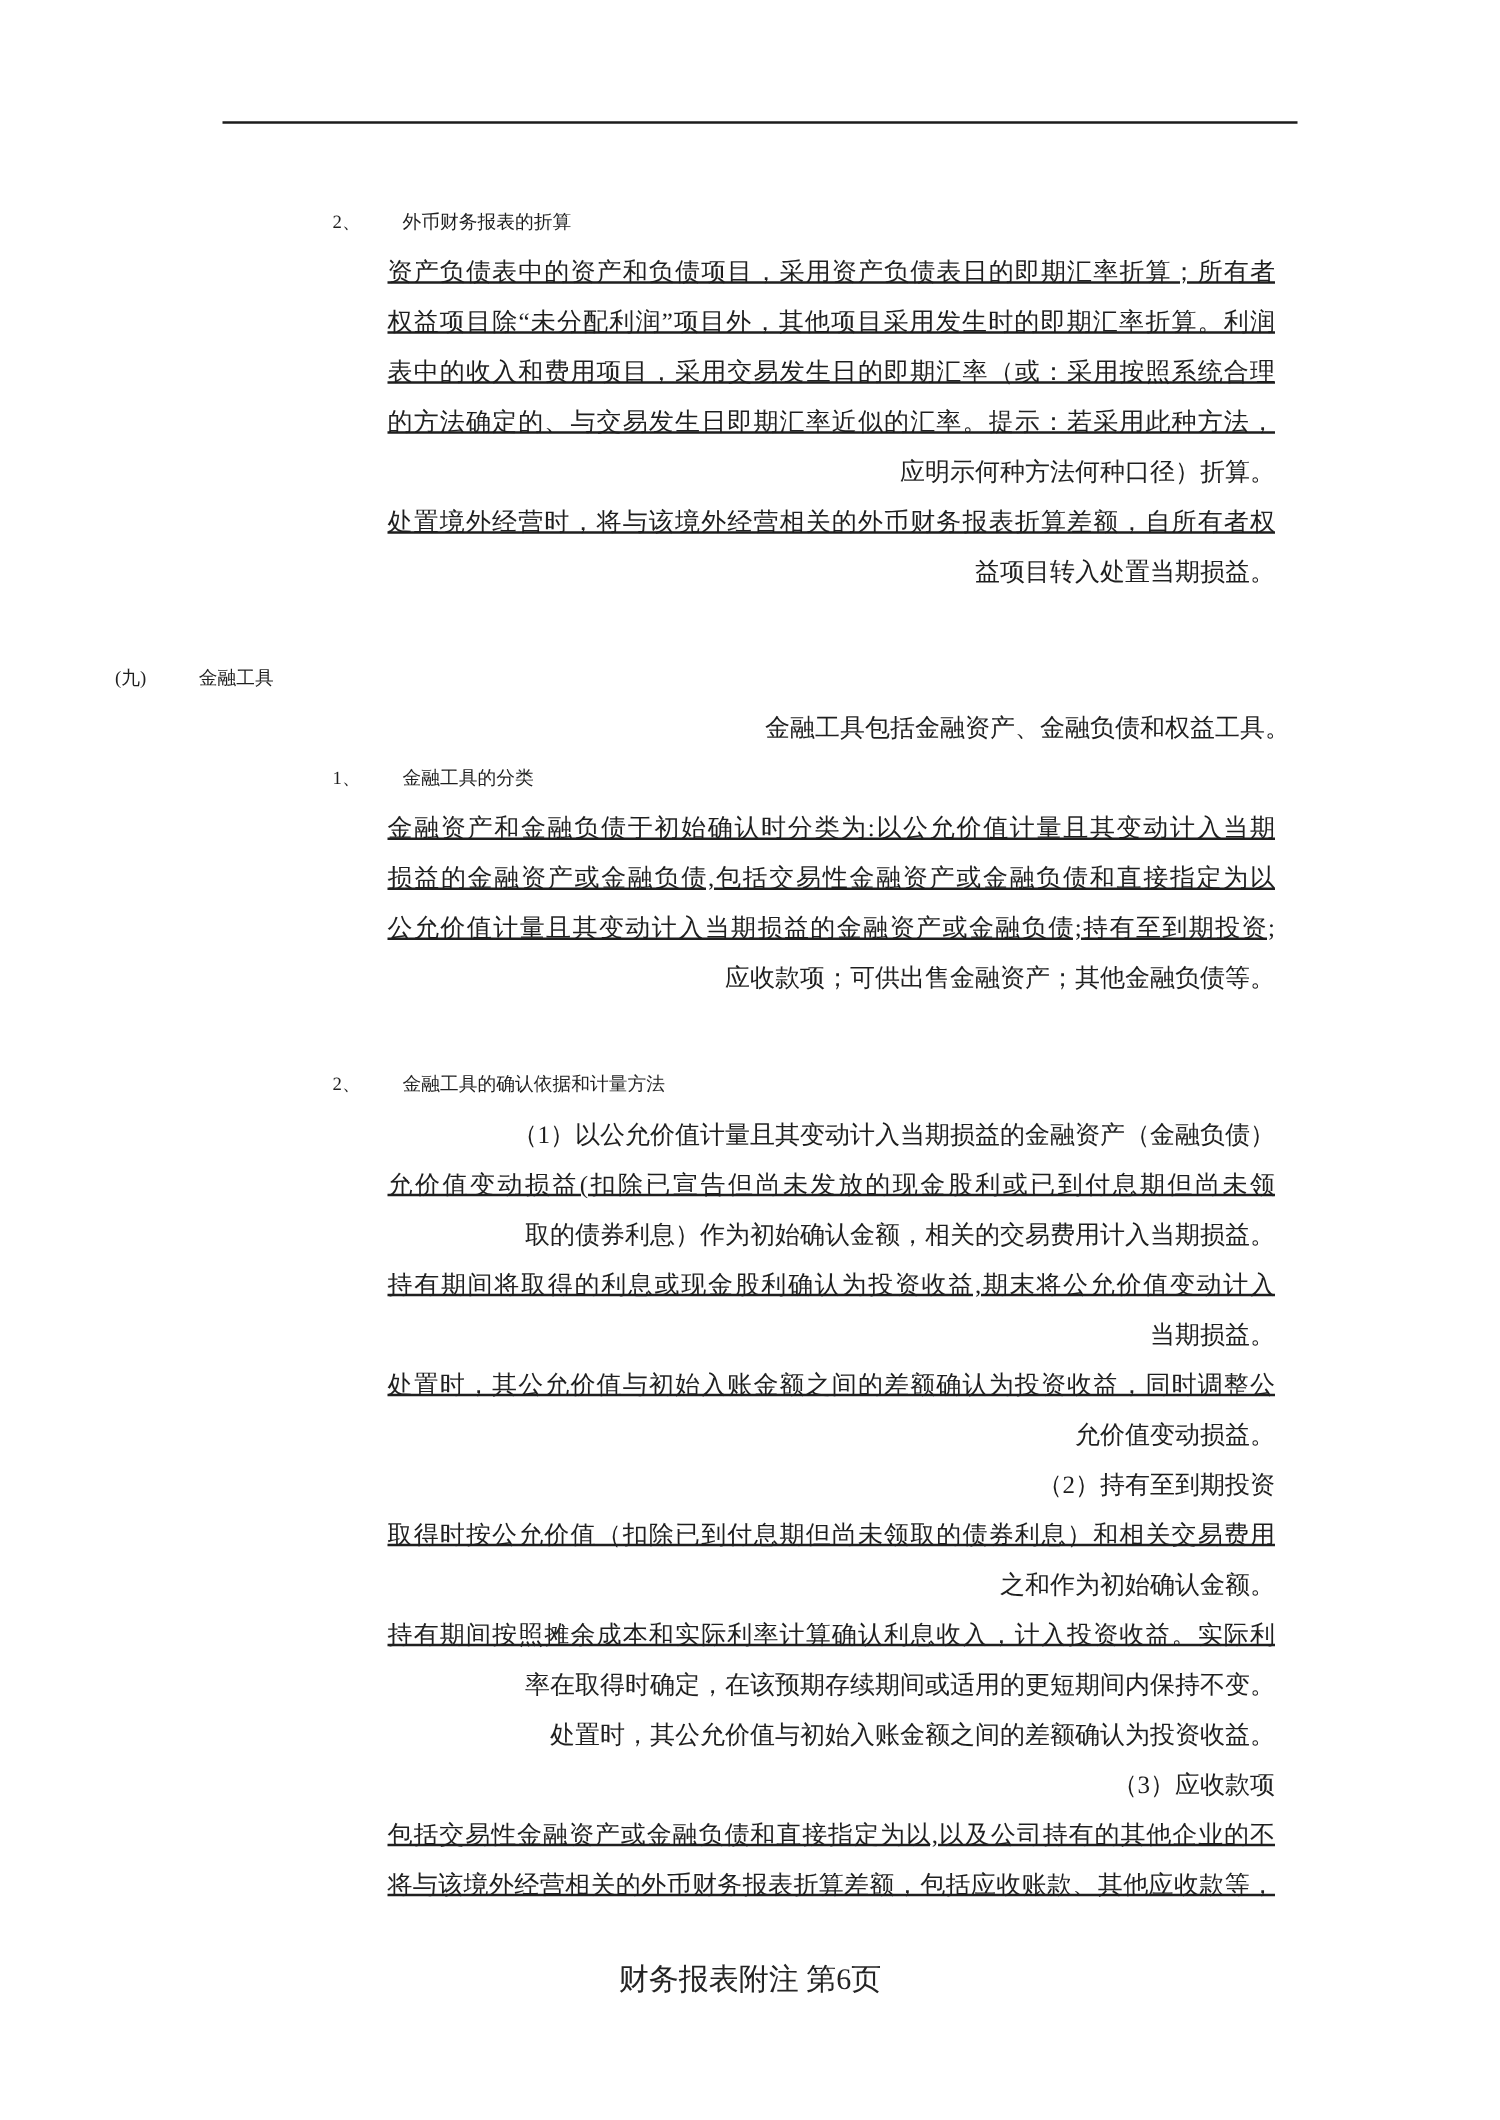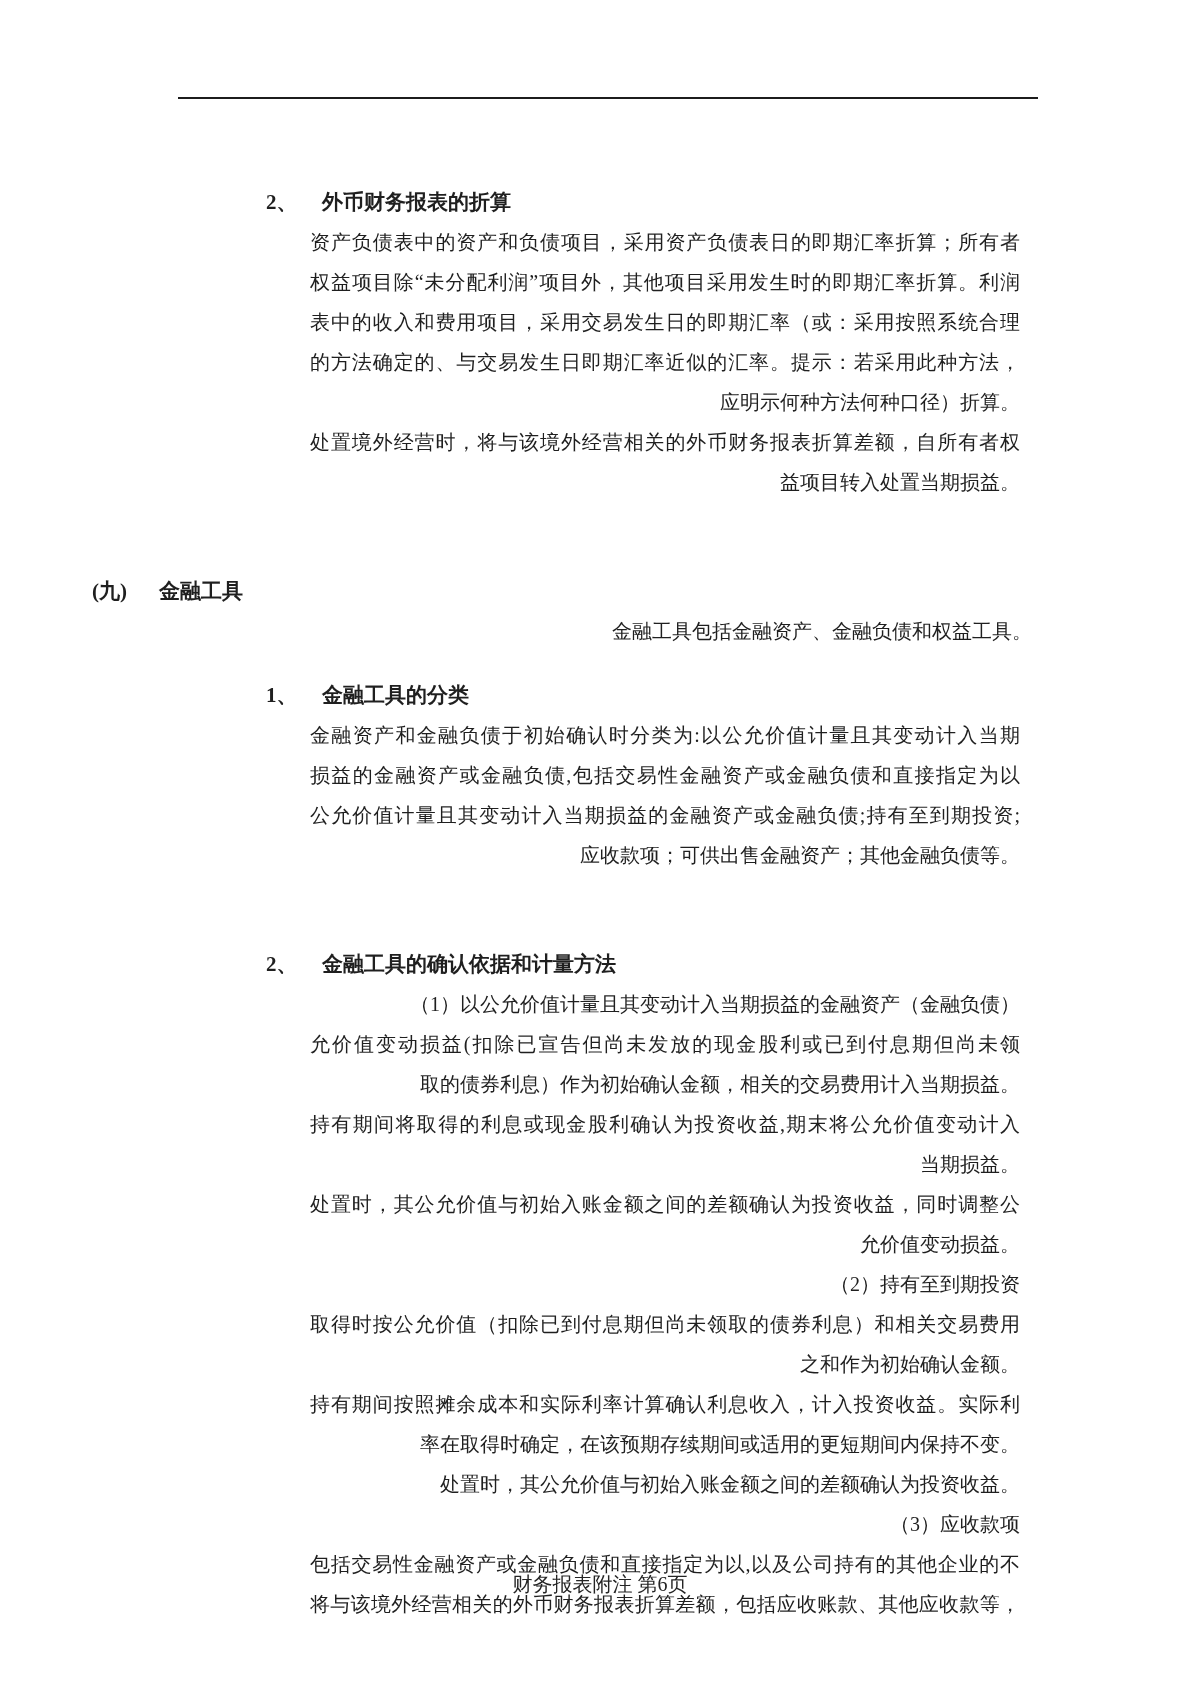--- a/index.html
+++ b/index.html
@@ -24,26 +24,25 @@
     height:0;
     border-top:2px solid #1c1c1c;
   }
   .content {
     position:absolute;
     top:158px;
     left:0;
     width:1200px;
   }
   .h {
-    font-weight:bold;
-    font-size:21px;
+    font-weight:normal;
+    font-size:15px;
     line-height:40px;
     height:40px;
     white-space:nowrap;
-    margin-top:24px;
   }
   .h.num { padding-left:266px; }
   .h.num .marker { display:inline-block; width:56px; }
   .h.sec { padding-left:92px; }
   .h.sec .marker { display:inline-block; width:67px; }
   .para {
     margin-left:310px;
     width:710px;
     font-size:20px;
   }
@@ -54,29 +53,30 @@
   .line {
     line-height:40px;
     height:40px;
     text-align:right;
     white-space:nowrap;
   }
   .line.fill {
     white-space:normal;
     text-align:justify;
     text-align-last:justify;
+    text-decoration:underline;
   }
   .gap { height:45px; }
   .footer {
     position:absolute;
     top:1572px;
     left:0;
     width:1200px;
     text-align:center;
-    font-size:20px;
+    font-size:24px;
     line-height:24px;
     color:#242424;
   }
 </style>
 </head>
 <body>
 
 <div class="page">
   <div class="rule"></div>
   <div class="content" id="content">

